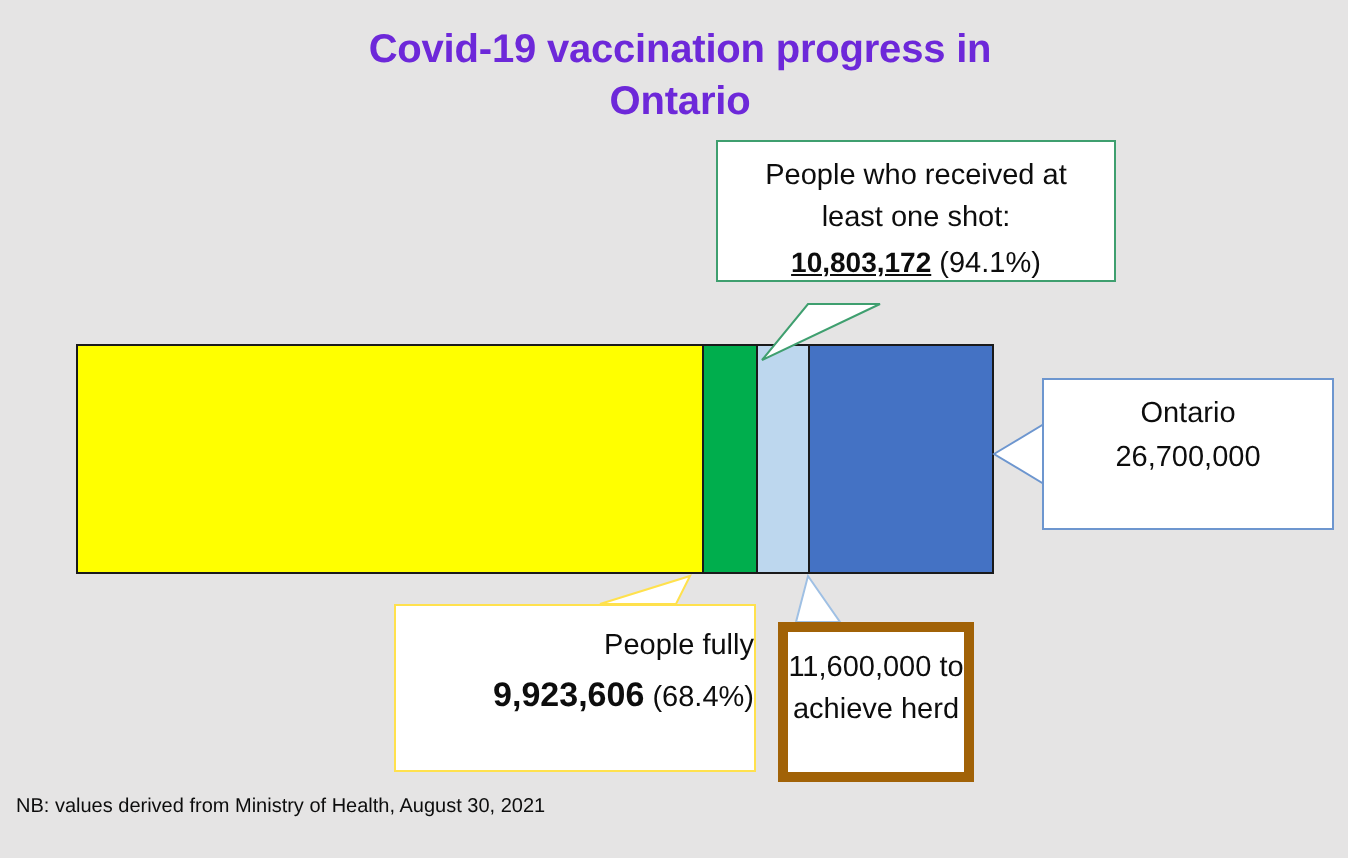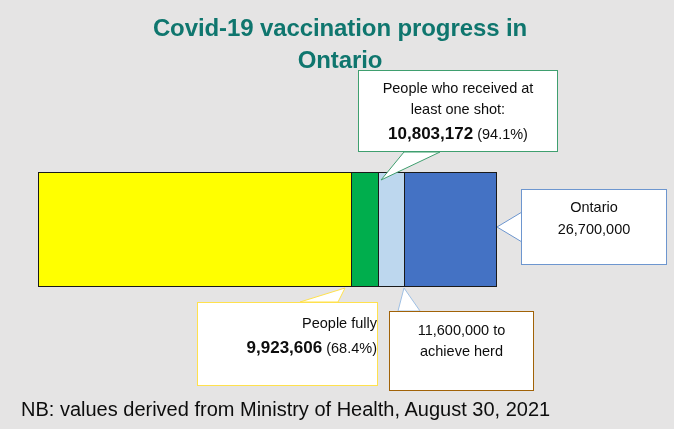--- a/index.html
+++ b/index.html
@@ -21,23 +21,23 @@
     height: 429px;
   }
 
   
   .title {
     position: absolute;
     left: 90px;
     top: 12px;
     width: 500px;
     text-align: center;
-    font-size: 24px;
+    font-size: 20px;
     font-weight: bold;
-    color: #0f766e;
+    color: #6d28d9;
     line-height: 1.32;
     letter-spacing: -0.1px;
   }
 
   
   .bar {
     position: absolute;
     left: 38px;
     top: 172px;
     width: 459px;
@@ -65,27 +65,27 @@
     color: #0d0d0d;
     z-index: 4;
   }
   .callout .ln { display: block; }
   .callout .big { font-weight: bold; }
 
   .callout-onedose {
     left: 358px;
     top: 70px;
     width: 200px;
-    height: 82px;
+    height: 71px;
     border: 1px solid #3f9f6f;
     font-size: 14.5px;
     line-height: 1.48;
     padding-top: 7px;
   }
-  .callout-onedose .big { font-size: 17px; }
+  .callout-onedose .big { font-size: 14px; text-decoration: underline; }
 
   .callout-population {
     left: 521px;
     top: 189px;
     width: 146px;
     height: 76px;
     border: 1px solid #6d96cf;
     font-size: 14.5px;
     line-height: 1.5;
     padding-top: 7px;
@@ -100,44 +100,44 @@
     font-size: 14.5px;
     line-height: 1.5;
     padding-top: 10px;
     text-align: right;
   }
   .callout-fully .big { font-size: 17px; }
 
   .callout-herd {
     left: 389px;
     top: 311px;
-    width: 145px;
+    width: 98px;
     height: 80px;
-    border: 1px solid #a16207;
+    border: 5px solid #a16207;
     font-size: 14.5px;
     line-height: 1.48;
     padding-top: 8px;
   }
 
   
   #tails {
     position: absolute;
     left: 0; top: 0;
     width: 674px;
     height: 429px;
     z-index: 3;
     pointer-events: none;
   }
 
   
   .footnote {
     position: absolute;
-    left: 21px;
+    left: 8px;
     top: 398px;
-    font-size: 20px;
+    font-size: 10px;
     color: #0d0d0d;
     white-space: nowrap;
   }
 </style>
 </head>
 <body>
 
 <div id="canvas">
 
   <div class="title">

